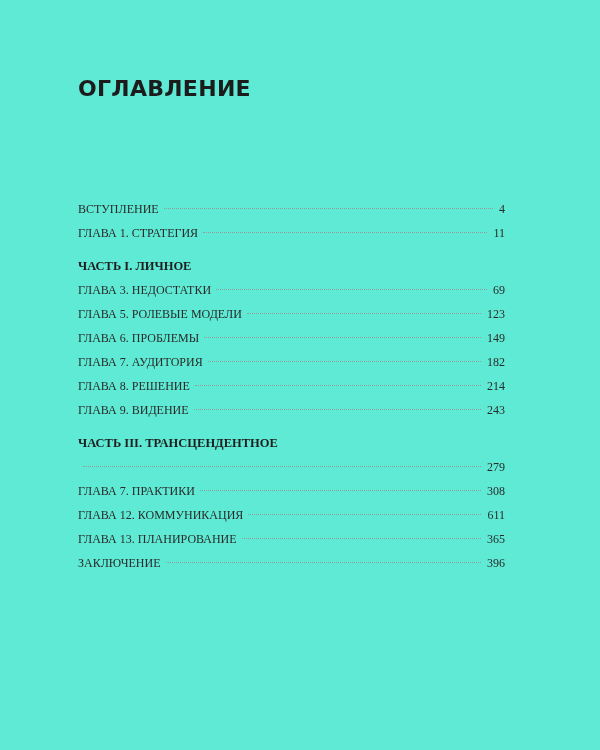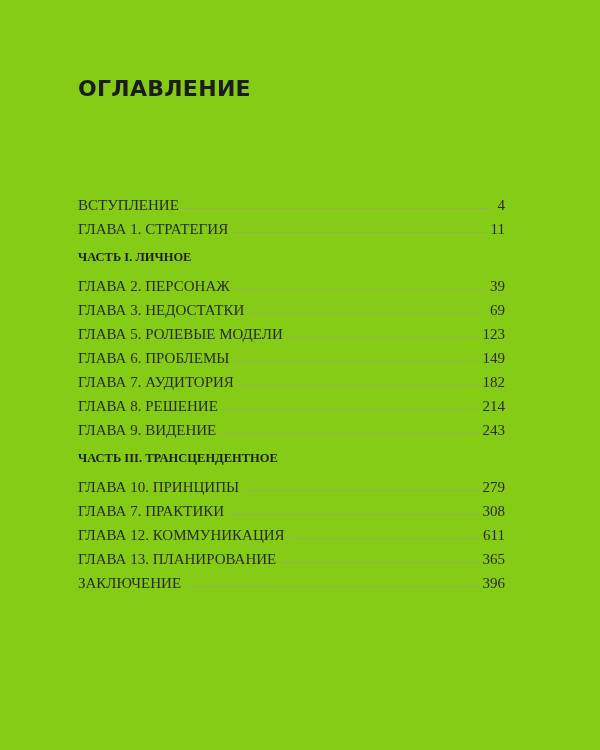--- a/index.html
+++ b/index.html
@@ -1,38 +1,38 @@
 <!DOCTYPE html>
 <html><head>
 <meta charset="utf-8">
 <style>
   html, body { margin: 0; padding: 0; background: #ffffff; }
   body { width: 600px; height: 750px; position: relative; overflow: hidden; }
-  .page { position: absolute; left: 0; top: 0; width: 600px; height: 750px; background: #84cc16; }
+  .page { position: absolute; left: 0; top: 0; width: 600px; height: 750px; background: #5eead4; }
   .title {
     position: absolute; left: 78px; top: 76px;
     font-family: "DejaVu Sans", sans-serif; font-weight: bold;
     font-size: 22px; letter-spacing: 0.3px; color: #1c1c1c;
   }
   .toc { position: absolute; left: 78px; top: 193px; width: 427px; }
   .row {
-    display: flex; align-items: center; height: 24px;
-    font-family: "Liberation Serif", serif; font-size: 15px; color: #2a2a2a;
+    display: flex; align-items: flex-end; height: 24px;
+    font-family: "Liberation Serif", serif; font-size: 12px; color: #2a2a2a;
   }
   .row .label { white-space: nowrap; }
   .row .dots {
     flex: 1; margin: 0 6px 0 5px; height: 1px; align-self: flex-end;
     margin-bottom: 8px;
     border-bottom: 1.4px dotted #9a9a9a;
   }
   .row .num { white-space: nowrap; text-align: right; }
   .part {
     height: 24px; margin-top: 9px;
     font-family: "Liberation Serif", serif; font-weight: bold; font-size: 12.5px; color: #1e1e1e;
-    display: flex; align-items: flex-start;
+    display: flex; align-items: flex-end;
   }
 </style>
 </head>
 <body>
 
 <div class="page">
   <div class="title">ОГЛАВЛЕНИЕ</div>
 
   <div class="toc">
     <div class="row">
@@ -41,25 +41,20 @@
       <span class="num">4</span>
     </div>
     <div class="row">
       <span class="label">ГЛАВА 1. СТРАТЕГИЯ</span>
       <span class="dots"></span>
       <span class="num">11</span>
     </div>
 
     <div class="part">
       <span>ЧАСТЬ I. ЛИЧНОЕ</span>
-    </div>
-    <div class="row">
-      <span class="label">ГЛАВА 2. ПЕРСОНАЖ</span>
-      <span class="dots"></span>
-      <span class="num">39</span>
     </div>
     <div class="row">
       <span class="label">ГЛАВА 3. НЕДОСТАТКИ</span>
       <span class="dots"></span>
       <span class="num">69</span>
     </div>
     <div class="row">
       <span class="label">ГЛАВА 5. РОЛЕВЫЕ МОДЕЛИ</span>
       <span class="dots"></span>
       <span class="num">123</span>
@@ -83,21 +78,20 @@
     <div class="row">
       <span class="label">ГЛАВА 9. ВИДЕНИЕ</span>
       <span class="dots"></span>
       <span class="num">243</span>
     </div>
 
     <div class="part">
       <span>ЧАСТЬ III. ТРАНСЦЕНДЕНТНОЕ</span>
     </div>
     <div class="row">
-      <span class="label">ГЛАВА 10. ПРИНЦИПЫ</span>
       <span class="dots"></span>
       <span class="num">279</span>
     </div>
     <div class="row">
       <span class="label">ГЛАВА 7. ПРАКТИКИ</span>
       <span class="dots"></span>
       <span class="num">308</span>
     </div>
     <div class="row">
       <span class="label">ГЛАВА 12. КОММУНИКАЦИЯ</span>

